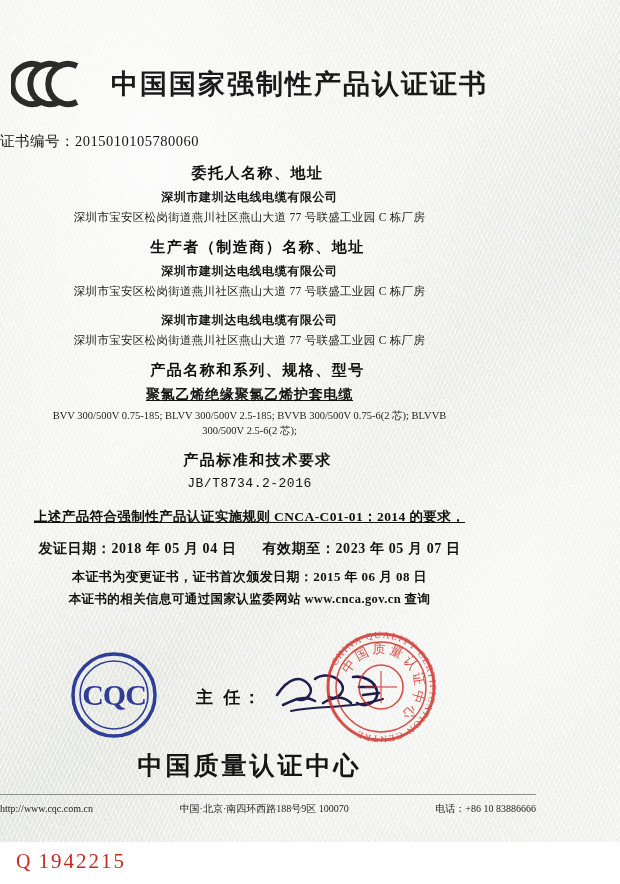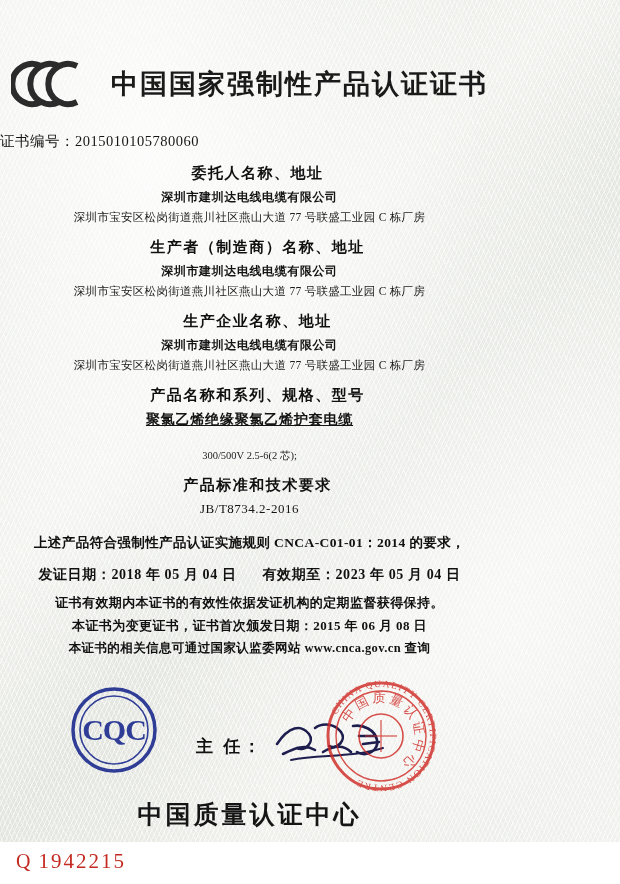--- a/index.html
+++ b/index.html
@@ -122,37 +122,38 @@
   }
   .prod-models {
     font-family: "Liberation Serif", "DejaVu Serif", serif;
     font-size: 10.5px;
     color: #1c1c1c;
     line-height: 1.45;
     width: 420px;
     margin: 0 auto;
   }
   .std-value {
-    font-family: Liberation Serif, serif;
+    font-family: Liberation Mono, monospace;
     font-size: 13px;
     color: #141414;
     letter-spacing: 0.5px;
     text-align: center;
   }
 
   
   .statement {
     margin-top: 16px;
     text-align: center;
     font-family: "Liberation Serif", "DejaVu Serif", serif;
     font-size: 13.5px;
     font-weight: bold;
     color: #111;
     line-height: 1.55;
     letter-spacing: 0.4px;
+    text-decoration: underline;
   }
   .statement .l2 { display: block; }
 
   .dates {
     margin-top: 12px;
     text-align: center;
     font-family: "Liberation Serif", "DejaVu Serif", serif;
     font-size: 14px;
     font-weight: bold;
     color: #111;
@@ -176,21 +177,21 @@
 
   
   .sig-area {
     position: relative;
     margin-top: 14px;
     height: 120px;
   }
   .cqc-logo {
     position: absolute;
     left: 66px;
-    top: 8px;
+    top: 22px;
     width: 96px;
     height: 96px;
   }
   .sig-row {
     position: absolute;
     left: 196px;
     top: 46px;
     display: flex;
     align-items: center;
     gap: 8px;
@@ -296,49 +297,47 @@
       <div class="sec-line2">深圳市宝安区松岗街道燕川社区燕山大道 77 号联盛工业园 C 栋厂房</div>
     </div>
 
     <div class="section">
       <div class="sec-label">生产者（制造商）名称、地址</div>
       <div class="sec-line1">深圳市建圳达电线电缆有限公司</div>
       <div class="sec-line2">深圳市宝安区松岗街道燕川社区燕山大道 77 号联盛工业园 C 栋厂房</div>
     </div>
 
     <div class="section">
-      <div class="sec-label">生产企业名称、地址</div>
       <div class="sec-line1">深圳市建圳达电线电缆有限公司</div>
       <div class="sec-line2">深圳市宝安区松岗街道燕川社区燕山大道 77 号联盛工业园 C 栋厂房</div>
     </div>
 
     <div class="section">
       <div class="sec-label">产品名称和系列、规格、型号</div>
       <div class="prod-name">聚氯乙烯绝缘聚氯乙烯护套电缆</div>
       <div class="prod-models">
-        <br>
+        <span>BVV 300/500V 0.75-185; BLVV 300/500V 2.5-185; BVVB 300/500V 0.75-6(2 芯); BLVVB</span><br>
         <span>300/500V 2.5-6(2 芯);</span>
       </div>
     </div>
 
     <div class="section">
       <div class="sec-label">产品标准和技术要求</div>
       <div class="std-value">JB/T8734.2-2016</div>
     </div>
 
     <div class="statement">
       <span>上述产品符合强制性产品认证实施规则 CNCA-C01-01：2014 的要求，</span>
     </div>
 
     <div class="dates">
-      <span>发证日期：</span><span>2018 年 05 月 04 日</span><span class="gap"></span><span>有效期至：</span><span>2023 年 05 月 04 日</span>
+      <span>发证日期：</span><span>2018 年 05 月 04 日</span><span class="gap"></span><span>有效期至：</span><span>2023 年 05 月 07 日</span>
     </div>
 
     <div class="notes">
-      <div>证书有效期内本证书的有效性依据发证机构的定期监督获得保持。</div>
       <div>
         <span>本证书为变更证书，</span><span>证书首次颁发日期：2015 年 06 月 08 日</span>
       </div>
       <div class="small">本证书的相关信息可通过国家认监委网站 www.cnca.gov.cn 查询</div>
     </div>
 
     <div class="sig-area">
 
       <div class="cqc-logo">
         <svg width="96" height="96" viewBox="0 0 96 96" xmlns="http://www.w3.org/2000/svg">

